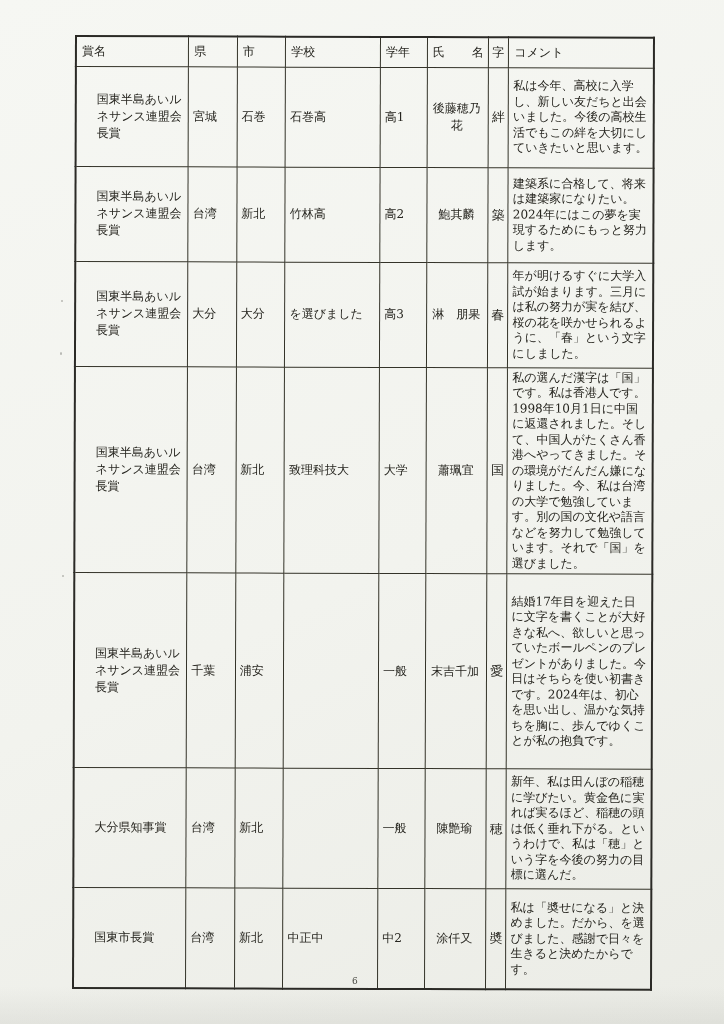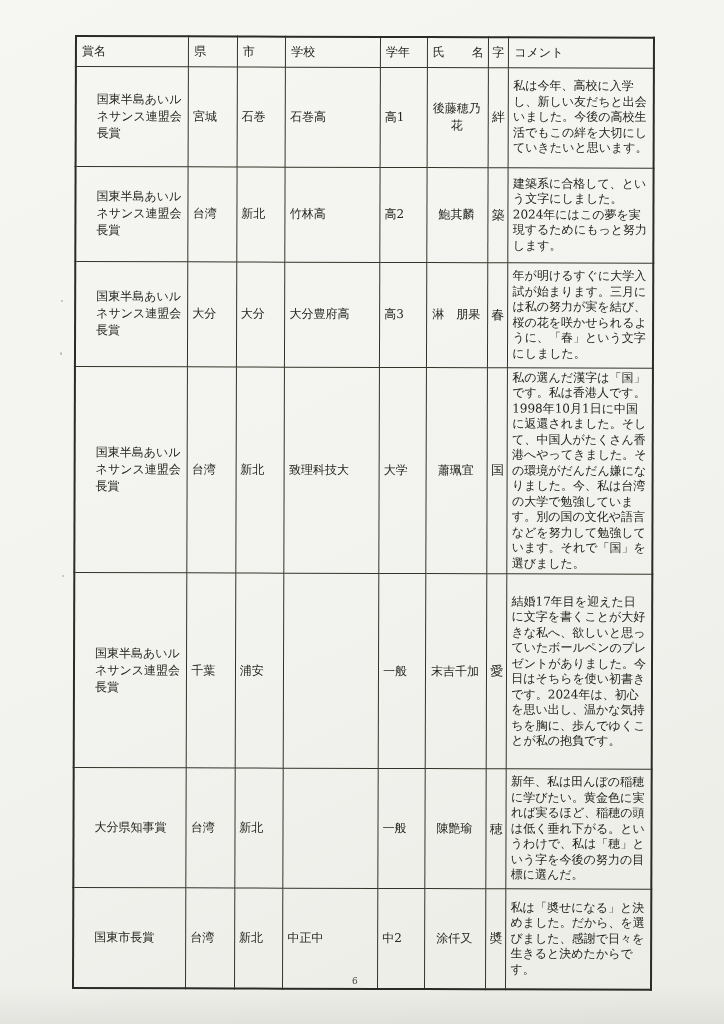--- a/index.html
+++ b/index.html
@@ -95,27 +95,27 @@
           <td class="col-comment">私は今年、高校に入学し、新しい友だちと出会いました。今後の高校生活でもこの絆を大切にしていきたいと思います。</td>
         </tr>
         <tr>
           <td class="col-award">国東半島あいルネサンス連盟会長賞</td>
           <td class="col-prefecture">台湾</td>
           <td class="col-city">新北</td>
           <td class="col-school">竹林高</td>
           <td class="col-grade">高2</td>
           <td class="col-name">鮑其麟</td>
           <td class="col-kanji">築</td>
-          <td class="col-comment">建築系に合格して、という文字にしました。2024年にはこの夢を実現するためにもっと努力します。</td>
+          <td class="col-comment">建築系に合格して、将来は建築家になりたい。2024年にはこの夢を実現するためにもっと努力します。</td>
         </tr>
         <tr>
           <td class="col-award">国東半島あいルネサンス連盟会長賞</td>
           <td class="col-prefecture">大分</td>
           <td class="col-city">大分</td>
-          <td class="col-school">大分豊府高</td>
+          <td class="col-school">を選びました</td>
           <td class="col-grade">高3</td>
           <td class="col-name">淋　朋果</td>
           <td class="col-kanji">春</td>
           <td class="col-comment">年が明けるすぐに大学入試が始まります。三月には私の努力が実を結び、桜の花を咲かせられるように、「春」という文字にしました。</td>
         </tr>
         <tr>
           <td class="col-award">国東半島あいルネサンス連盟会長賞</td>
           <td class="col-prefecture">台湾</td>
           <td class="col-city">新北</td>
           <td class="col-school">致理科技大</td>

